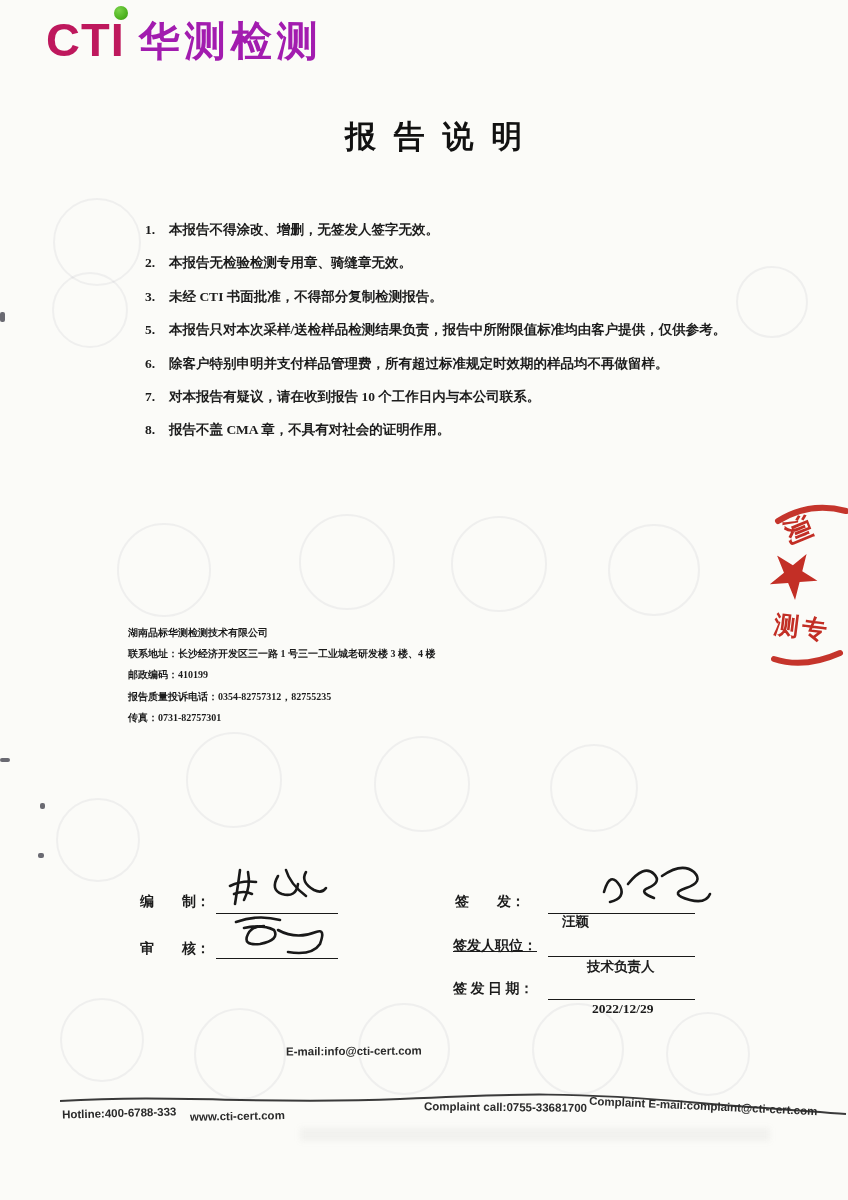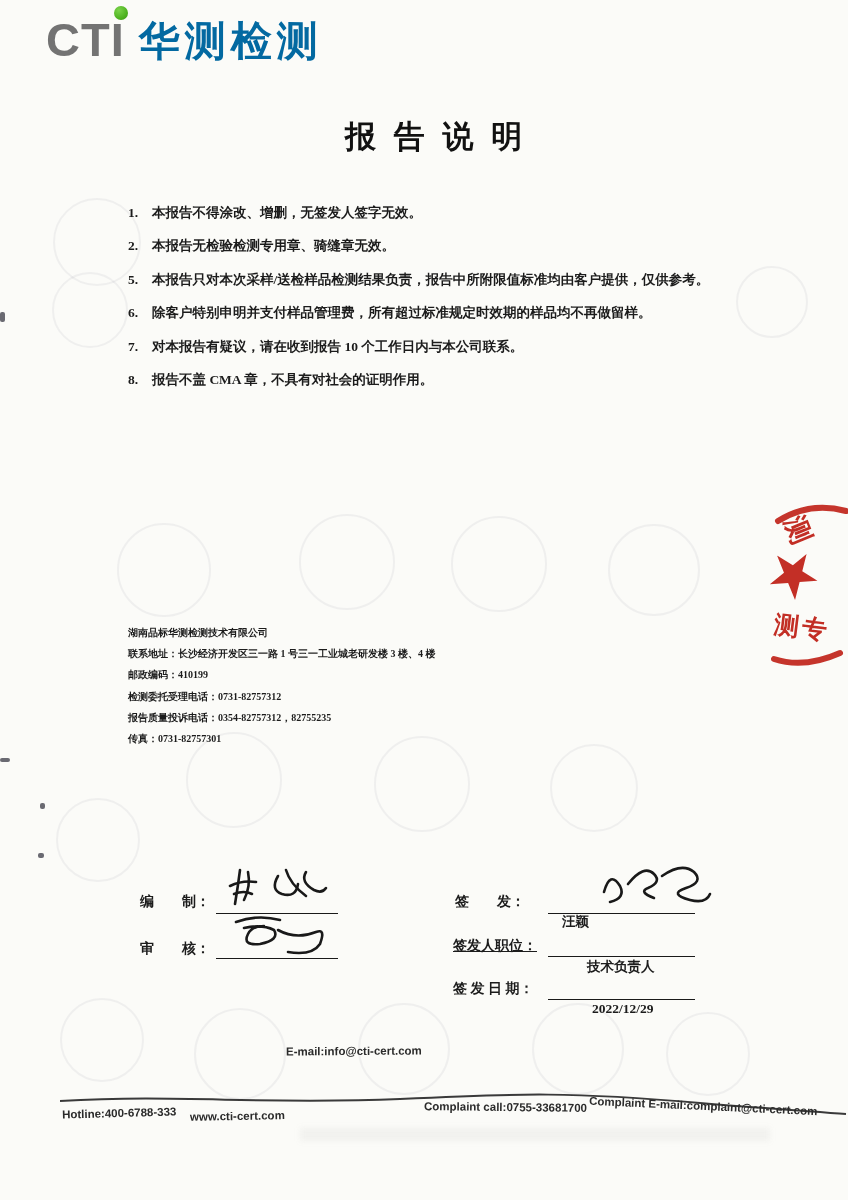--- a/index.html
+++ b/index.html
@@ -6,46 +6,46 @@
   .page{
     position:relative;width:848px;height:1200px;margin:0 auto;
     background:#fbfbf8;overflow:hidden;
     font-family:"Liberation Serif","DejaVu Serif",serif;
     color:#1c1c1c;
   }
   
   .logo{position:absolute;left:46px;top:16px;display:flex;align-items:flex-end;}
   .logo-latin{
     position:relative;font-family:"Liberation Sans","DejaVu Sans",sans-serif;
-    font-weight:800;font-size:47px;line-height:1;color:#737373;letter-spacing:1px;
+    font-weight:800;font-size:47px;line-height:1;color:#be185d;letter-spacing:1px;
   }
   .logo-dot{
     position:absolute;right:-3px;top:-10px;width:14px;height:14px;border-radius:50%;
     background:radial-gradient(circle at 35% 30%,#7ad34a,#4fb321 60%,#3c8f16);
   }
   .logo-cn{
     font-family:"Liberation Sans","DejaVu Sans",sans-serif;
-    font-weight:800;font-size:41px;line-height:1;color:#0369a1;
+    font-weight:800;font-size:41px;line-height:1;color:#a21caf;
     letter-spacing:5px;margin-left:14px;padding-bottom:1px;
   }
   
   .title{
     position:absolute;left:0;right:0;top:116px;margin:0;text-align:center;
     transform:translateX(12px);
     font-size:31px;font-weight:700;letter-spacing:5px;color:#111;
   }
   .report-row{
     position:absolute;left:127px;right:103px;top:160px;
     display:flex;justify-content:space-between;align-items:baseline;
   }
   .report-no{font-size:15px;font-weight:700;}
   .page-info{font-size:15px;font-weight:700;word-spacing:9px;}
   
   .notes{
-    position:absolute;left:128px;top:196px;margin:0;padding:0;list-style:none;
+    position:absolute;left:128px;top:196px;margin:17px;padding:0;list-style:none;
   }
   .note{white-space:nowrap;line-height:33.4px;font-size:13.5px;font-weight:700;}
   .note-num{display:inline-block;width:24px;}
   
   .company{position:absolute;left:128px;top:622px;}
   .company-line{font-size:10px;font-weight:700;line-height:21.2px;white-space:nowrap;}
   
   .sig-label{position:absolute;font-size:14px;font-weight:700;white-space:nowrap;}
   .sig-value{position:absolute;font-size:13.5px;font-weight:700;white-space:nowrap;margin-top:20px;}
   .sig-line{position:absolute;height:0;border-bottom:1.6px solid #1a1a1a;}
@@ -127,20 +127,23 @@
   <ol class="notes">
 
       <li class="note">
         <span class="note-num">1.</span><span class="note-text">本报告不得涂改、增删，无签发人签字无效。</span>
       </li>
 
       <li class="note">
         <span class="note-num">2.</span><span class="note-text">本报告无检验检测专用章、骑缝章无效。</span>
       </li>
 
+      <li class="note">
+        <span class="note-num">3.</span><span class="note-text">未经 CTI 书面批准，不得部分复制检测报告。</span>
+      </li>
 
 
       <li class="note">
         <span class="note-num">5.</span><span class="note-text">本报告只对本次采样/送检样品检测结果负责，报告中所附限值标准均由客户提供，仅供参考。</span>
       </li>
 
       <li class="note">
         <span class="note-num">6.</span><span class="note-text">除客户特别申明并支付样品管理费，所有超过标准规定时效期的样品均不再做留样。</span>
       </li>
 
@@ -154,21 +157,20 @@
     </ol>
 
   <div class="company">
 
       <div class="company-line">湖南品标华测检测技术有限公司</div>
 
       <div class="company-line">联系地址：长沙经济开发区三一路 1 号三一工业城老研发楼 3 楼、4 楼</div>
 
       <div class="company-line">邮政编码：410199</div>
 
-      <div class="company-line">检测委托受理电话：0731-82757312</div>
 
       <div class="company-line">报告质量投诉电话：0354-82757312，82755235</div>
 
       <div class="company-line">传真：0731-82757301</div>
     </div>
 
   <span class="sig-label" style="left:140px;top:893px;">编　　制：</span>
   <svg class="sig-svg" style="left:222px;top:864px;" width="112" height="46" viewBox="0 0 112 46">
     <path d="M8 22 Q20 16 34 18"></path>
     <path d="M18 6 Q16 22 13 40"></path>

